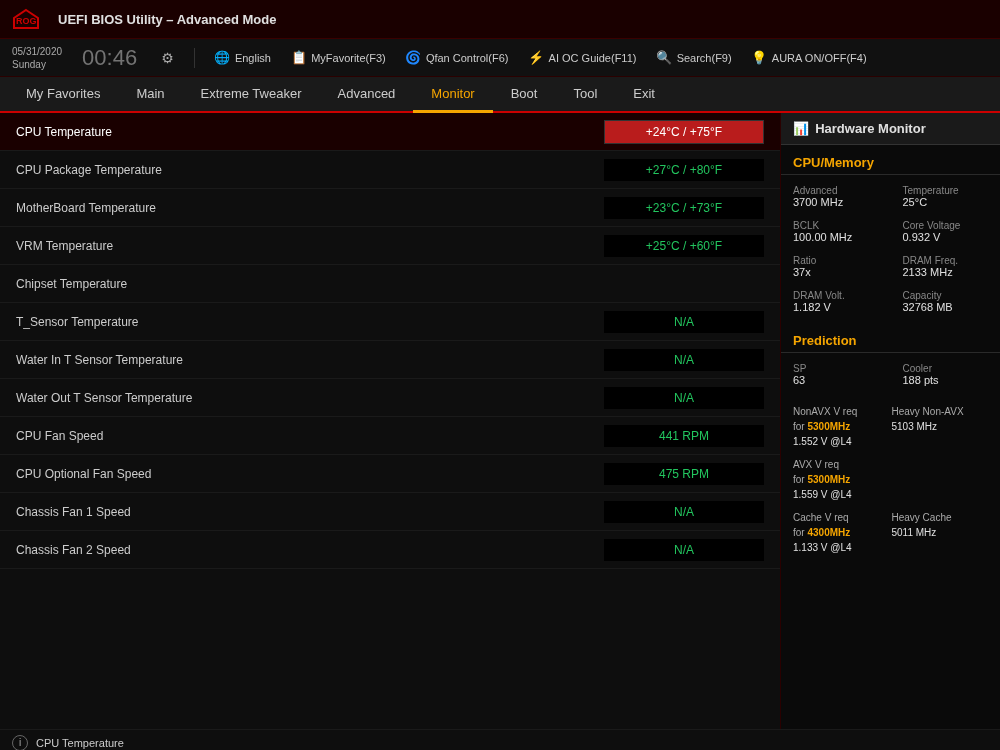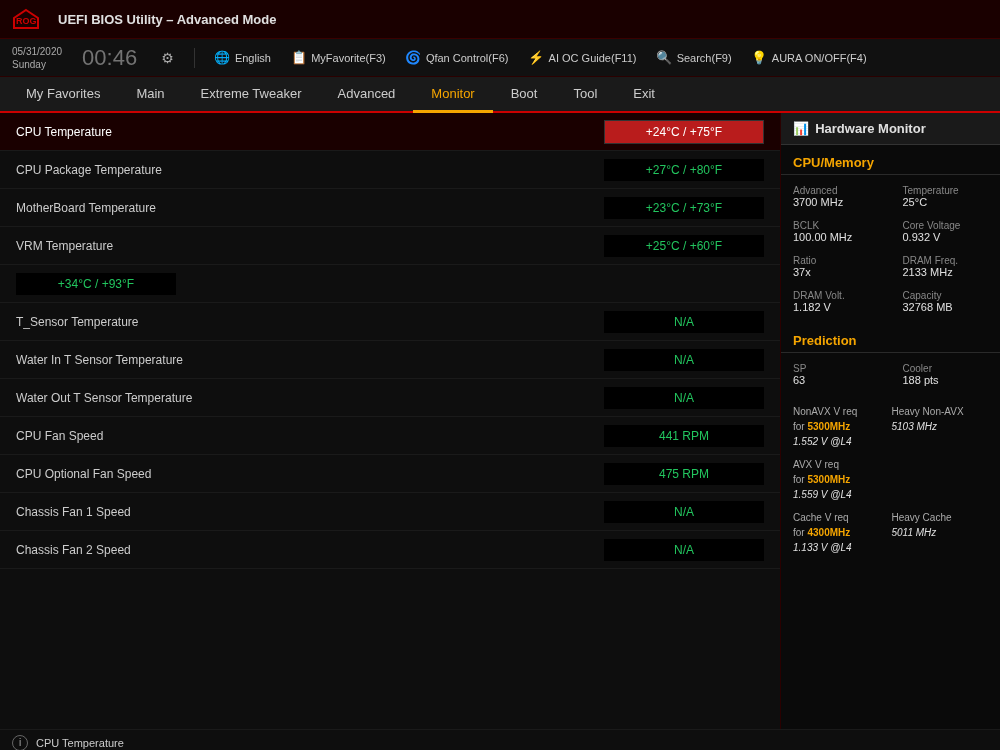--- a/index.html
+++ b/index.html
@@ -206,21 +206,20 @@
       font-size: 10px;
       color: #aaa;
       line-height: 1.5;
     }
     .hw-pred-row .highlight-val {
       color: #f5a500;
       font-weight: 600;
     }
     .hw-pred-row .white-val {
       color: #e0e0e0;
-      font-style: italic;
     }
 
     
     .bottom-bar {
       height: 28px;
       background: #111;
       border-top: 1px solid #2a0000;
       display: flex;
       align-items: center;
       justify-content: space-between;
@@ -394,21 +393,21 @@
       </div>
       <div class="monitor-row">
         <span class="row-label">MotherBoard Temperature</span>
         <span class="row-value">+23°C / +73°F</span>
       </div>
       <div class="monitor-row">
         <span class="row-label">VRM Temperature</span>
         <span class="row-value">+25°C / +60°F</span>
       </div>
       <div class="monitor-row">
-        <span class="row-value">+34°C / +93°F</span>
+        <span class="row-label">Chipset Temperature</span>
       </div>
       <div class="monitor-row">
         <span class="row-label">T_Sensor Temperature</span>
         <span class="row-value">N/A</span>
       </div>
       <div class="monitor-row">
         <span class="row-label">Water In T Sensor Temperature</span>
         <span class="row-value">N/A</span>
       </div>
       <div class="monitor-row">

